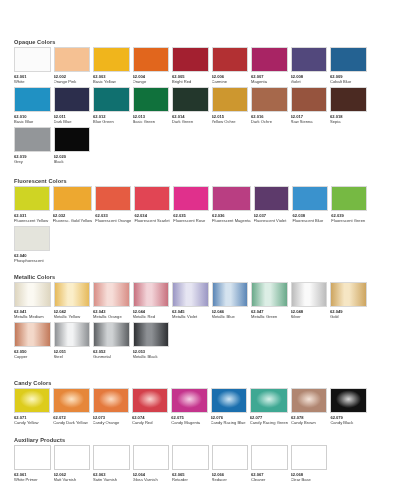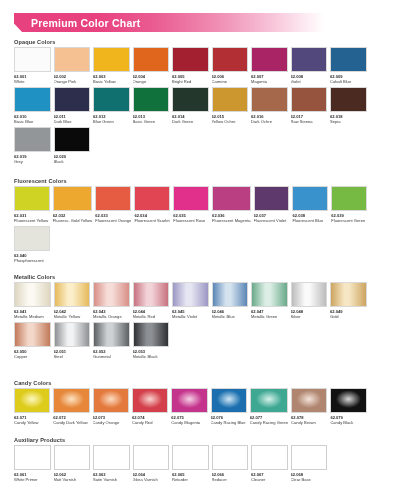--- a/index.html
+++ b/index.html
@@ -89,24 +89,20 @@
   #sec-fluorescent { top: 178px; }
   #sec-metallic    { top: 274px; }
   #sec-candy       { top: 380px; }
   #sec-auxiliary   { top: 437px; }
 </style>
 </head>
 <body>
 
 <div class="page">
 
-  <div class="banner-wrap">
-    <div class="banner"></div>
-    <div class="banner-title">Premium Color Chart</div>
-  </div>
 
   <div class="section" id="sec-opaque">
     <div class="section-title">Opaque Colors</div>
     <div class="grid">
         <div class="cell">
           <div class="swatch" style="background: rgb(251, 251, 251);"></div>
           <div class="code">62.001</div>
           <div class="cname">White</div>
         </div>
         <div class="cell">

